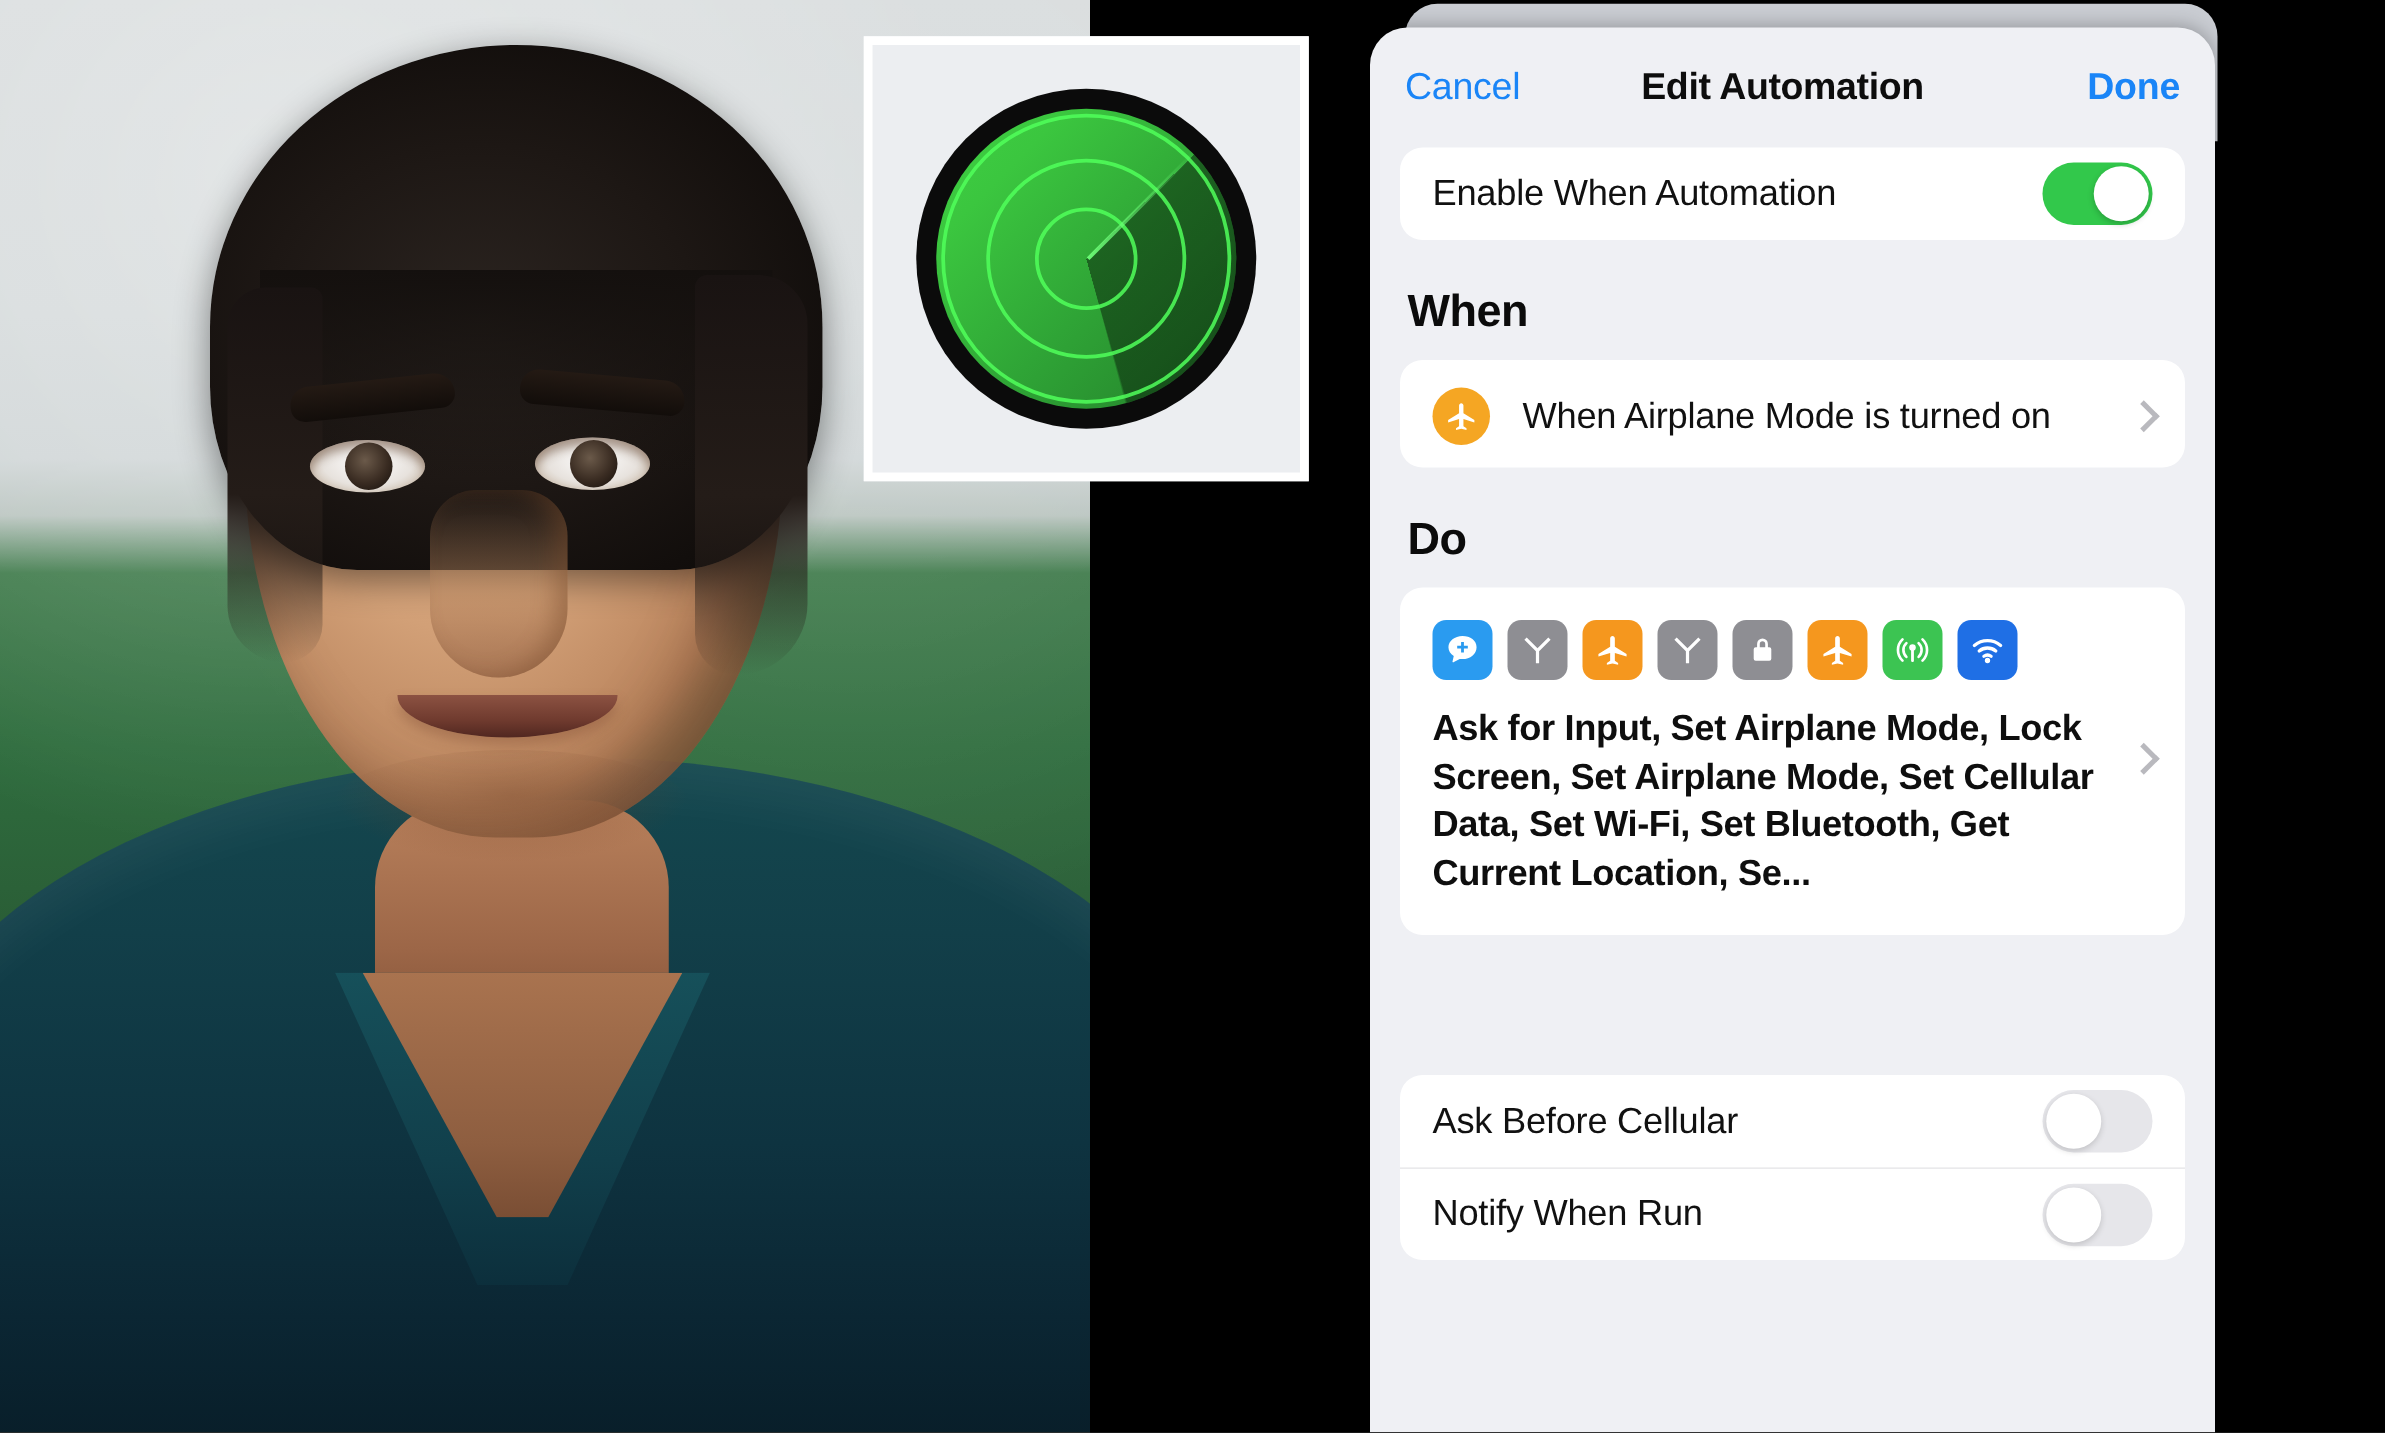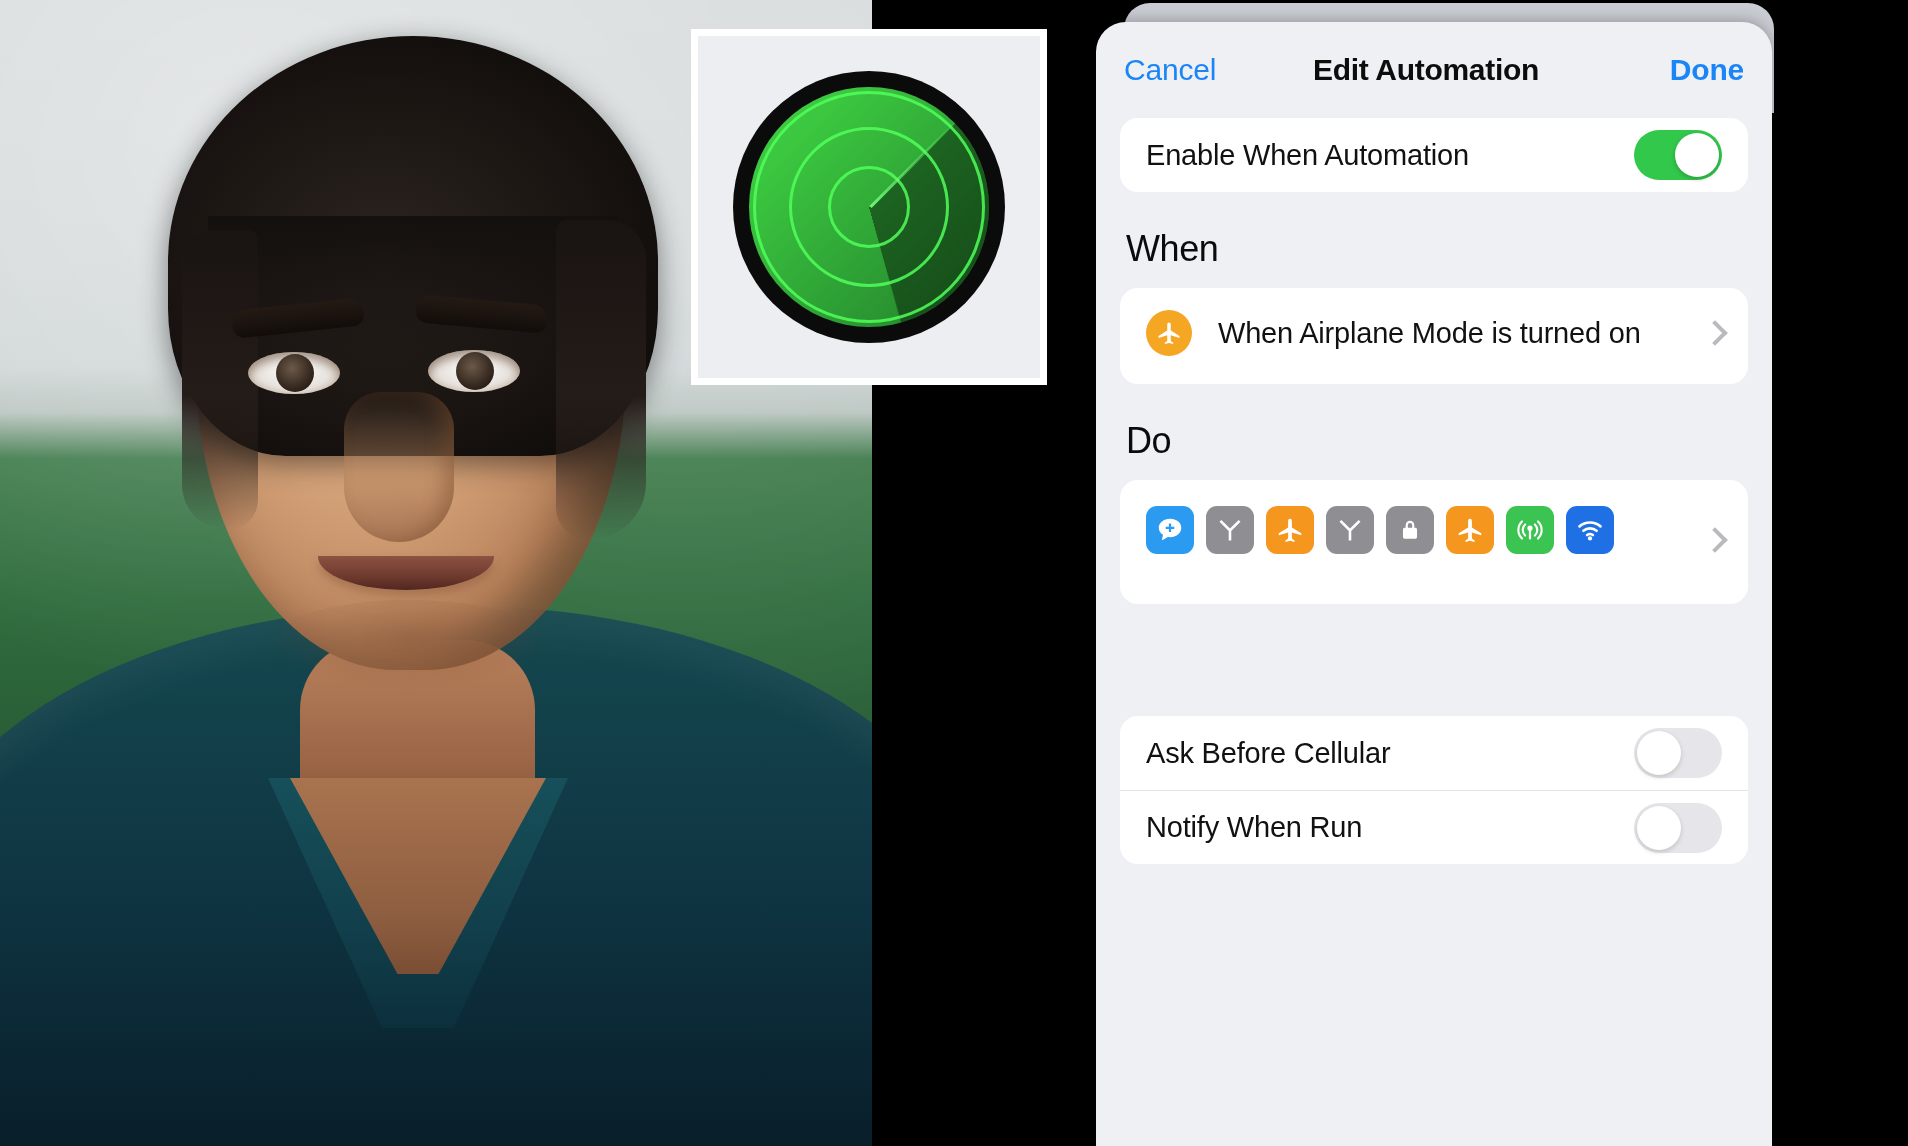--- a/index.html
+++ b/index.html
@@ -278,30 +278,30 @@
     transition: left .15s;
   }
   .switch.on  { background: #32c84b; }
   .switch.on .knob  { left: 41px; }
   .switch.off { background: #e6e6ea; }
   .switch.off .knob { left: 3px; box-shadow: 0 2px 5px rgba(0,0,0,.16); }
 
   
   .section-head {
     font-size: 36px;
-    font-weight: 400;
+    font-weight: 700;
     color: #0b0b0b;
     letter-spacing: -.4px;
     padding: 36px 6px 18px 6px;
   }
 
   
   .trigger-row {
     display:flex; align-items:center;
-    padding: 22px 24px 28px 26px;
+    padding: 22px 24px 18px 26px;
     min-height: 86px;
     cursor: pointer;
   }
   .app-icon {
     width: 46px; height: 46px;
     border-radius: 50%;
     flex: 0 0 auto;
     display:flex; align-items:center; justify-content:center;
     margin-right: 26px;
   }
@@ -492,20 +492,21 @@
                 <g fill="none" stroke="#ffffff" stroke-width="2.1" stroke-linecap="round">
                   <path d="M3.6 9.1a13 13 0 0 1 16.8 0"></path>
                   <path d="M6.7 12.6a8.4 8.4 0 0 1 10.6 0"></path>
                   <path d="M9.7 16a4 4 0 0 1 4.6 0"></path>
                 </g>
                 <circle cx="12" cy="18.7" r="1.7" fill="#ffffff"></circle>
               </svg>
             </span>
 
           </div>
+          <div class="actions-text">Ask for Input, Set Airplane Mode, Lock Screen, Set Airplane Mode, Set Cellular Data, Set Wi-Fi, Set Bluetooth, Get Current Location, Se...</div>
         </div>
         <span class="chev actions-chev"></span>
       </div>
 
       <div class="spacer-lg"></div>
 
       <div class="card">
         <div class="row">
           <div class="row-label">Ask Before Cellular</div>
           <div class="switch off">

